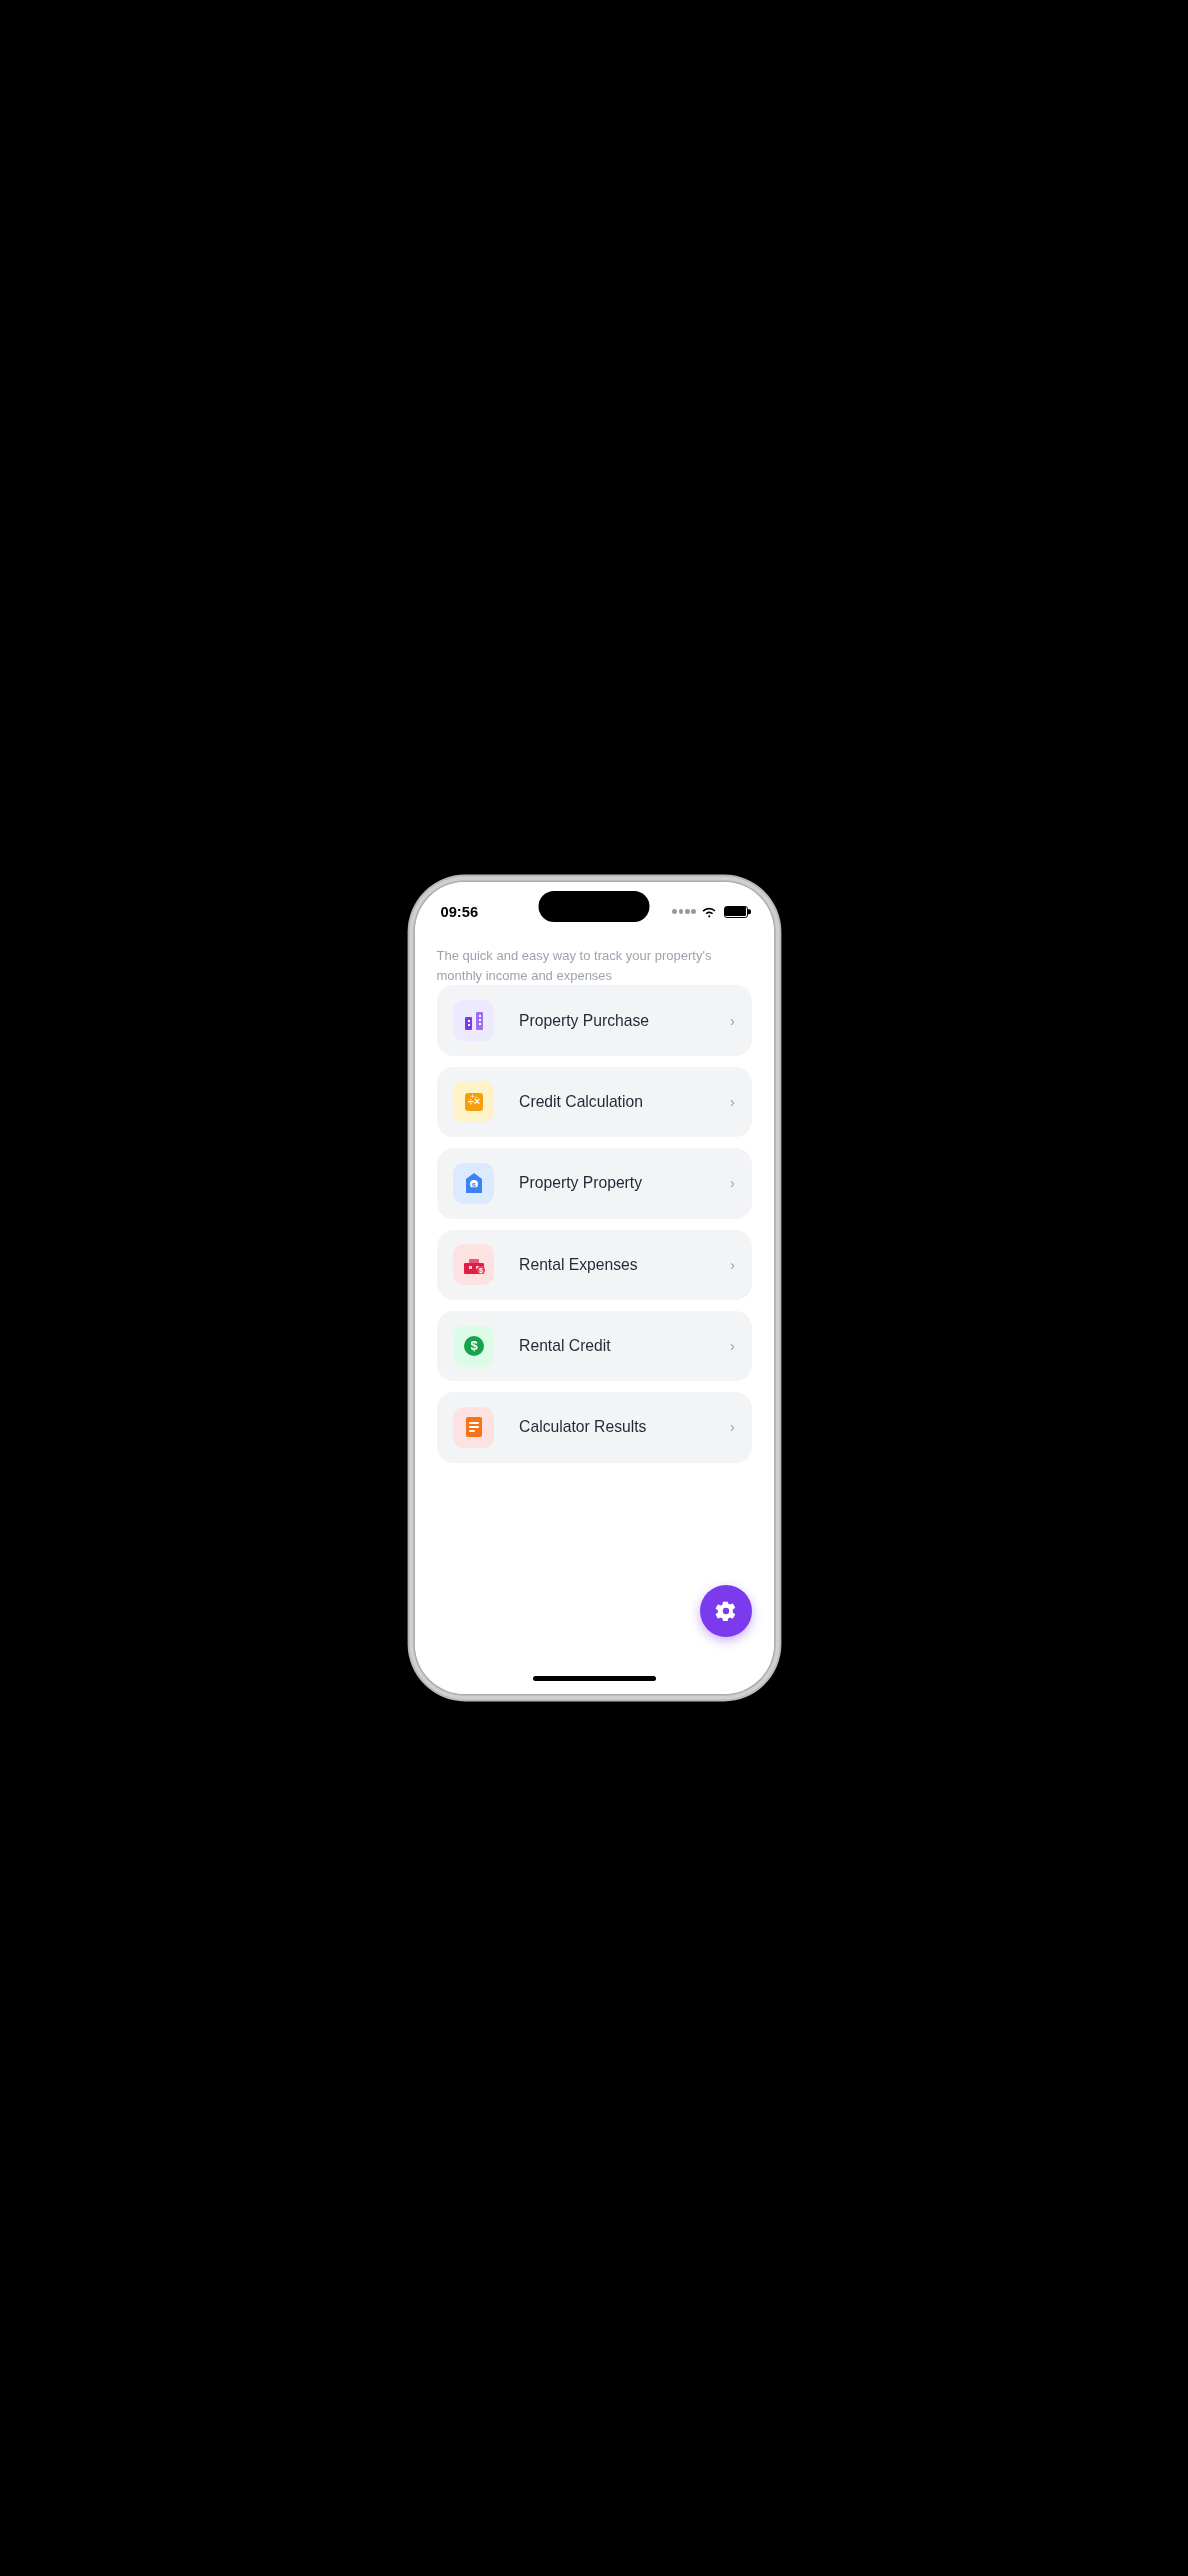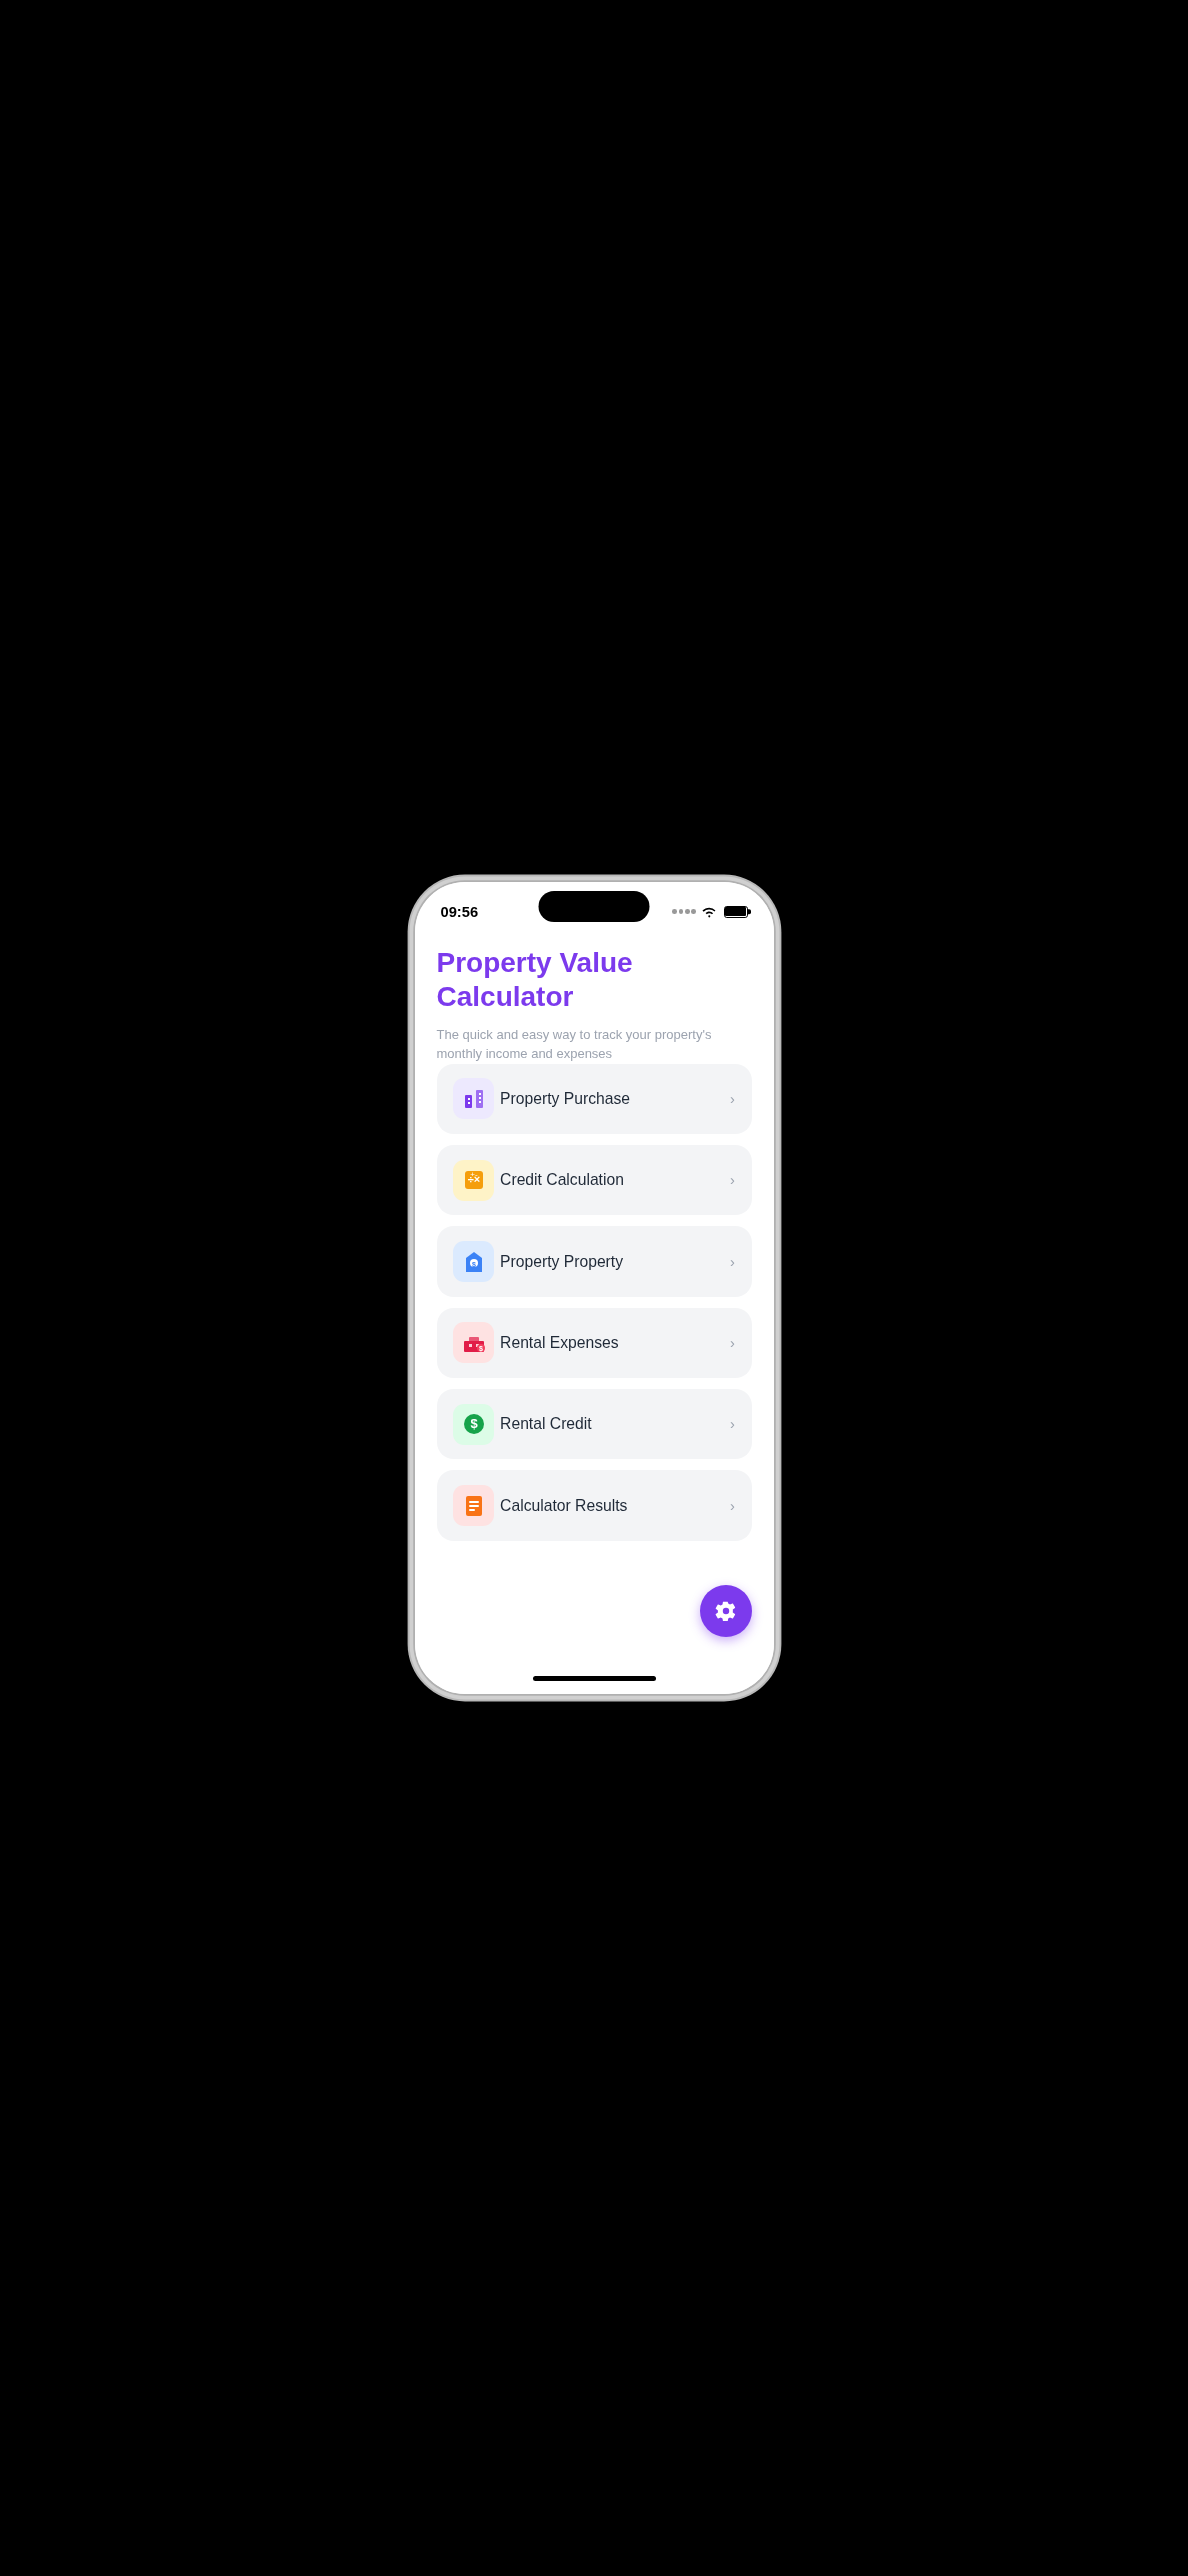--- a/index.html
+++ b/index.html
@@ -150,21 +150,21 @@
       justify-content: space-between;
       background: #f3f4f6;
       border-radius: 16.6px;
       padding: 14.7px 16.6px;
       cursor: pointer;
     }
 
     .menu-item-left {
       display: flex;
       align-items: center;
-      gap: 6px;
+      gap: 25px;
     }
 
     .menu-icon {
       width: 41px;
       height: 41px;
       border-radius: 11px;
       display: flex;
       align-items: center;
       justify-content: center;
       font-size: 18.4px;
@@ -253,21 +253,20 @@
           <path d="M12 3.5C8.13 3.5 4.62 5.07 2.08 7.61l1.77 1.77A10.46 10.46 0 0112 6c2.9 0 5.52 1.17 7.42 3.07l1.5-1.5A13.44 13.44 0 0012 3.5z" fill="#000"></path>
         </svg>
 
         <div class="battery-icon">
           <div class="battery-fill"></div>
         </div>
       </div>
     </div>
 
     <div class="content">
-      <h1 class="app-title">Property Value Calculator</h1>
       <p class="app-subtitle">The quick and easy way to track your property's monthly income and expenses</p>
 
       <div class="menu-list">
 
         <div class="menu-item">
           <div class="menu-item-left">
             <div class="menu-icon icon-purple">
               <svg class="icon-svg" viewBox="0 0 24 24" fill="none">
                 <rect x="3" y="8" width="7" height="13" rx="1" fill="#7c3aed"></rect>
                 <rect x="14" y="3" width="7" height="18" rx="1" fill="#7c3aed" opacity="0.7"></rect>

